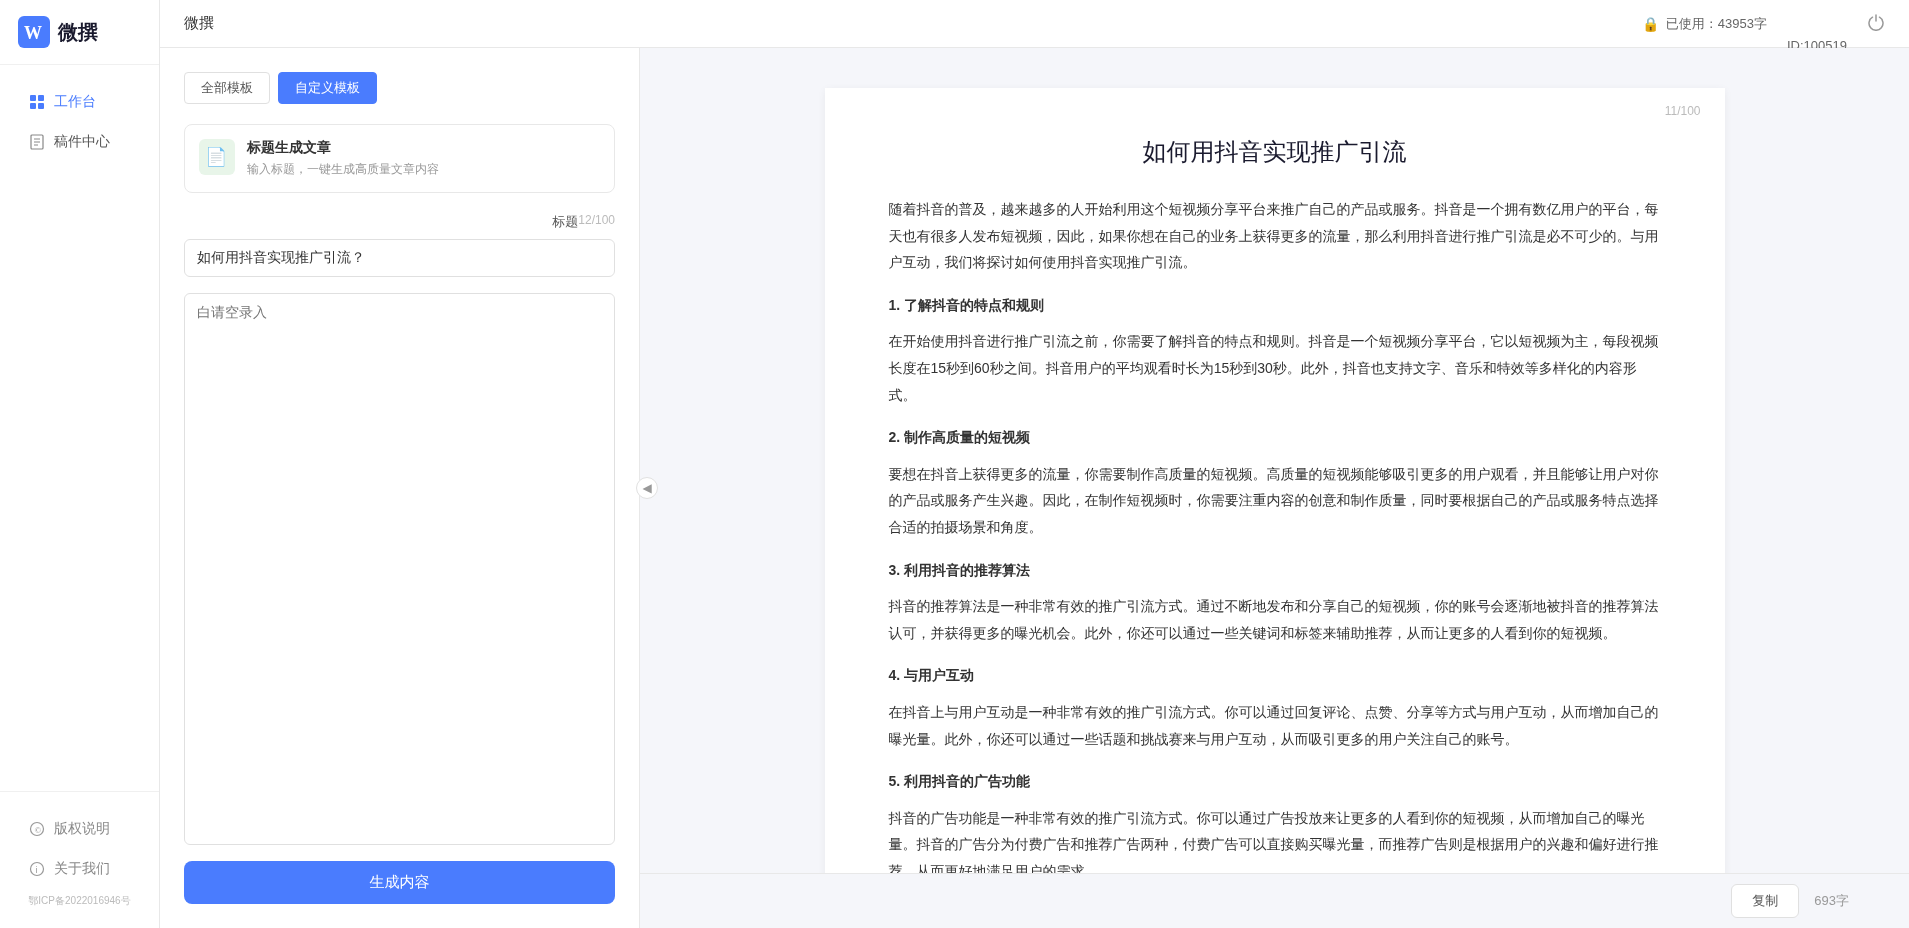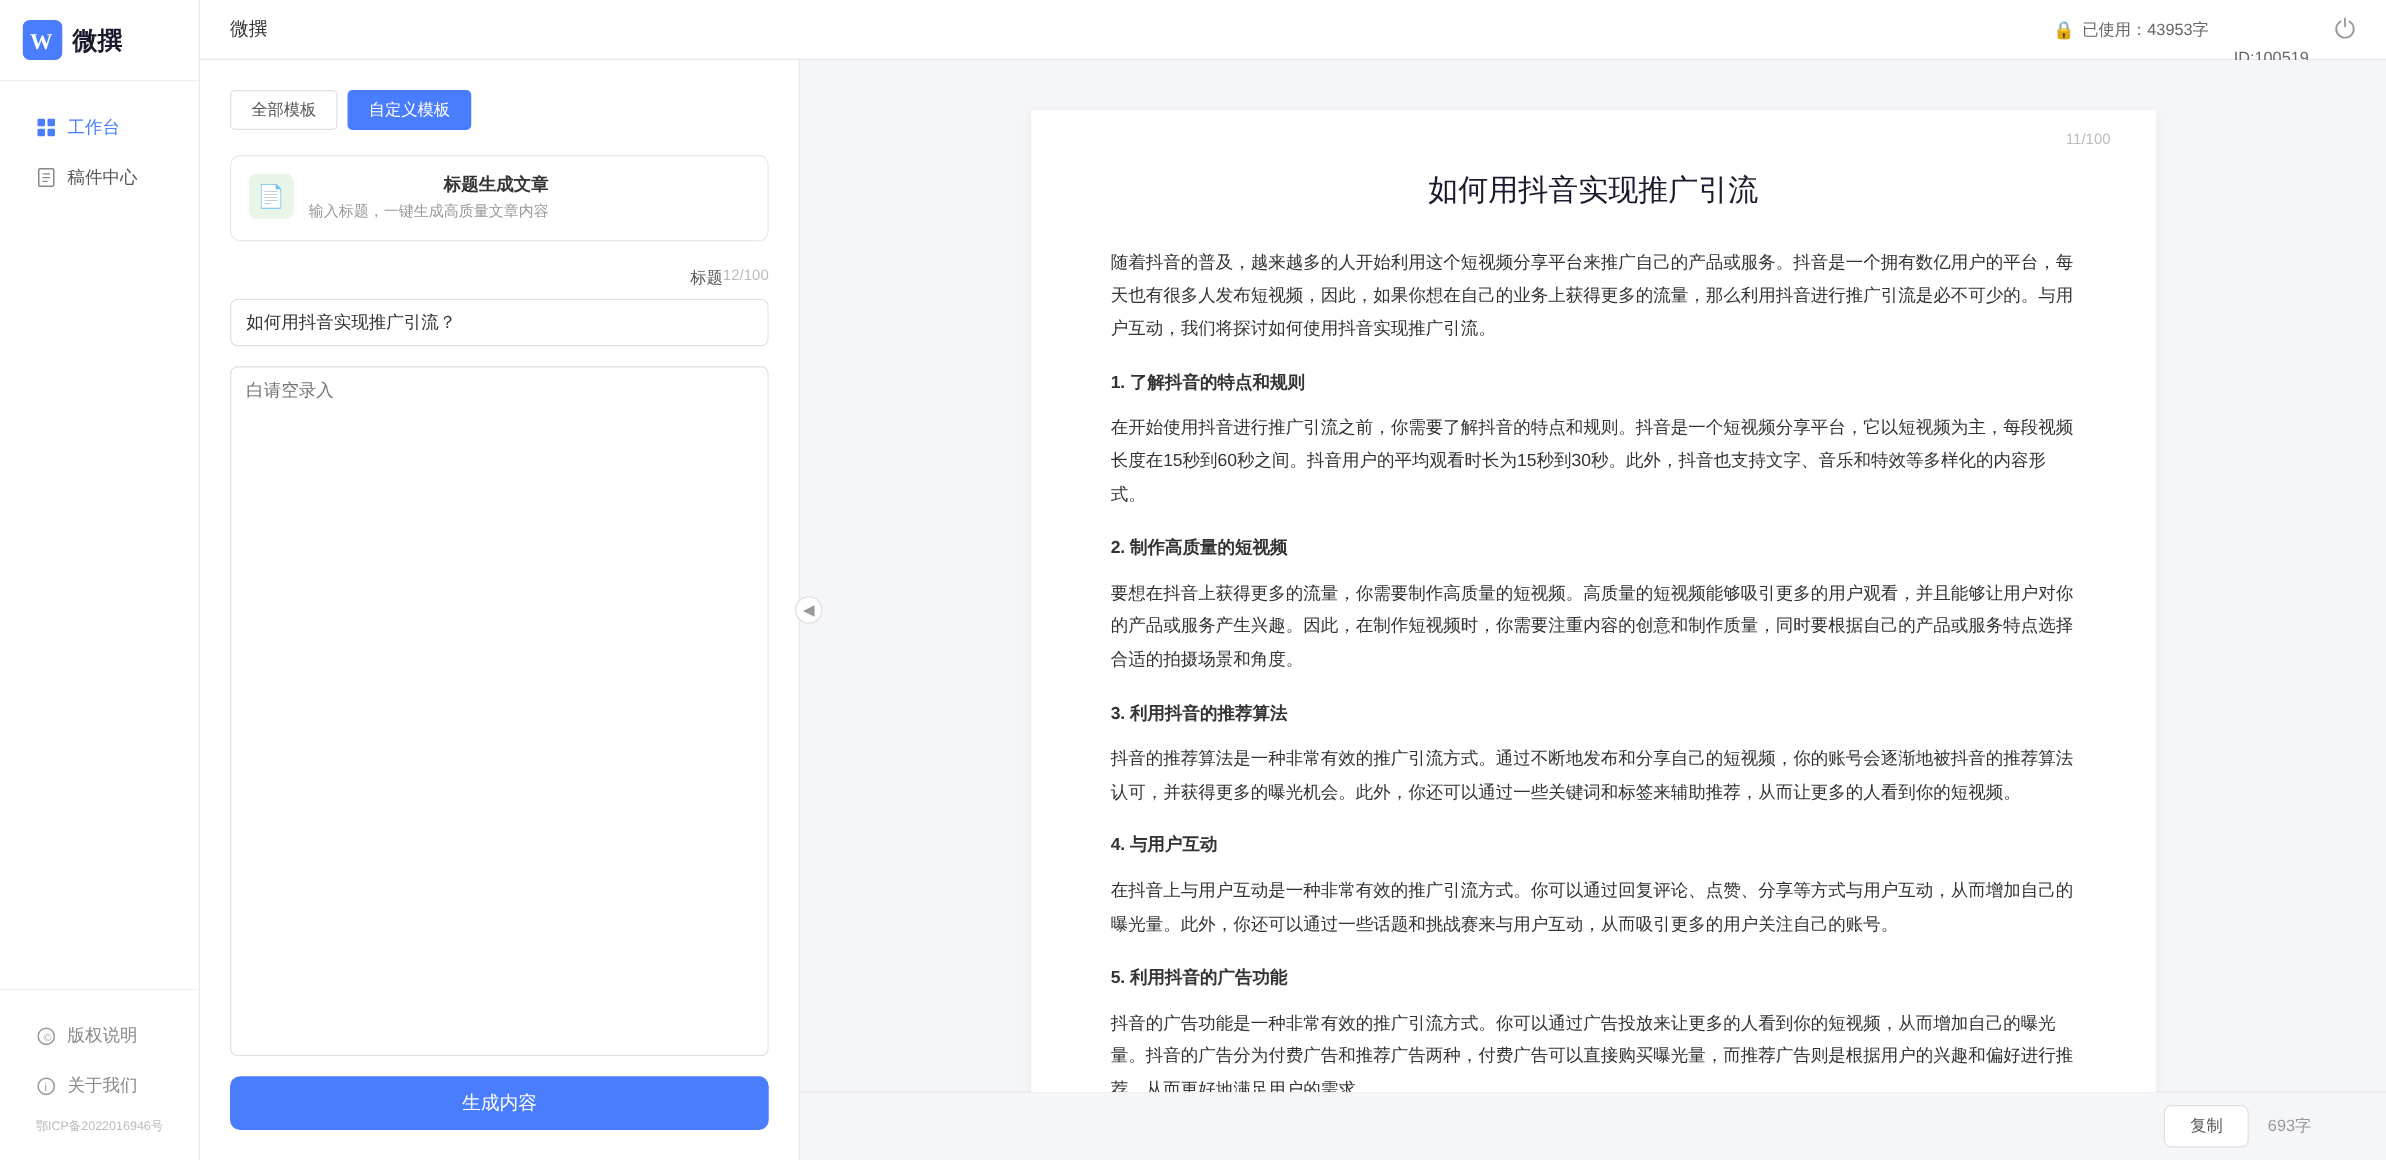--- a/index.html
+++ b/index.html
@@ -37,40 +37,40 @@
 
     
     .left-panel { width: 480px; background: #fff; border-right: 1px solid #e8e8e8; display: flex; flex-direction: column; overflow: hidden; flex-shrink: 0; padding: 24px 24px 0 24px; }
     .template-tabs { display: flex; gap: 8px; margin-bottom: 20px; }
     .tab-btn { padding: 6px 16px; border-radius: 4px; font-size: 13px; cursor: pointer; border: 1px solid #e0e0e0; background: #fff; color: #555; }
     .tab-btn.active { background: #4a7cfe; color: #fff; border-color: #4a7cfe; }
 
     
     .template-card { display: flex; align-items: flex-start; padding: 14px; border: 1px solid #e8e8e8; border-radius: 8px; margin-bottom: 20px; cursor: pointer; }
     .card-icon { width: 36px; height: 36px; background: #e8f5e9; border-radius: 6px; display: flex; align-items: center; justify-content: center; margin-right: 12px; flex-shrink: 0; font-size: 18px; }
-    .card-content .card-title { font-size: 14px; font-weight: 600; color: #333; margin-bottom: 4px; text-align: right; }
+    .card-content .card-title { font-size: 14px; font-weight: 600; color: #333; margin-bottom: 4px; }
     .card-content .card-desc { font-size: 12px; color: #999; text-align: right; }
 
     
     .form-section { flex: 1; display: flex; flex-direction: column; overflow: hidden; }
     .field-label { font-size: 13px; color: #555; margin-bottom: 8px; display: flex; justify-content: flex-end; }
     .field-counter { font-size: 12px; color: #bbb; }
     .field-input { width: 100%; border: 1px solid #e0e0e0; border-radius: 6px; padding: 10px 12px; font-size: 14px; color: #333; resize: none; outline: none; font-family: inherit; }
     .textarea-placeholder { width: 100%; flex: 1; border: 1px solid #e0e0e0; border-radius: 6px; padding: 10px 12px; font-size: 14px; color: #bbb; resize: none; outline: none; font-family: inherit; margin-top: 16px; min-height: 320px; }
     .panel-footer { padding: 16px 0 24px 0; }
     .generate-btn { width: 100%; padding: 12px; background: #4a7cfe; color: #fff; border: none; border-radius: 8px; font-size: 15px; cursor: pointer; font-family: inherit; }
 
     
     .collapse-arrow { position: absolute; left: 476px; top: 50%; transform: translateY(-50%); z-index: 10; background: #fff; border: 1px solid #e0e0e0; border-radius: 50%; width: 22px; height: 22px; display: flex; align-items: center; justify-content: center; cursor: pointer; color: #999; font-size: 12px; }
 
     
     .right-panel { flex: 1; background: #f5f6fa; display: flex; flex-direction: column; overflow: hidden; }
     .article-container { flex: 1; overflow-y: auto; padding: 40px 60px; position: relative; }
     .article-page { background: #fff; max-width: 900px; margin: 0 auto; padding: 48px 64px; min-height: 100%; box-shadow: 0 2px 8px rgba(0,0,0,0.06); position: relative; }
-    .page-counter { position: absolute; top: 16px; right: 36px; font-size: 12px; color: #bbb; }
+    .page-counter { position: absolute; top: 16px; right: 24px; font-size: 12px; color: #bbb; }
     .article-title { text-align: center; font-size: 24px; font-weight: normal; color: #1a1a2e; margin-bottom: 28px; }
     .article-body { font-size: 14px; line-height: 1.9; color: #333; }
     .article-body p { margin-bottom: 16px; }
     .article-body .section-heading { font-weight: 600; margin-bottom: 10px; margin-top: 4px; }
 
     
     .right-bottom-bar { background: #f5f6fa; padding: 10px 60px; display: flex; justify-content: flex-end; align-items: center; gap: 15px; border-top: 1px solid #e8e8e8; flex-shrink: 0; }
     .copy-btn { padding: 7px 20px; border: 1px solid #e0e0e0; border-radius: 6px; background: #fff; font-size: 13px; color: #555; cursor: pointer; font-family: inherit; }
     .word-count { font-size: 13px; color: #999; }
 

